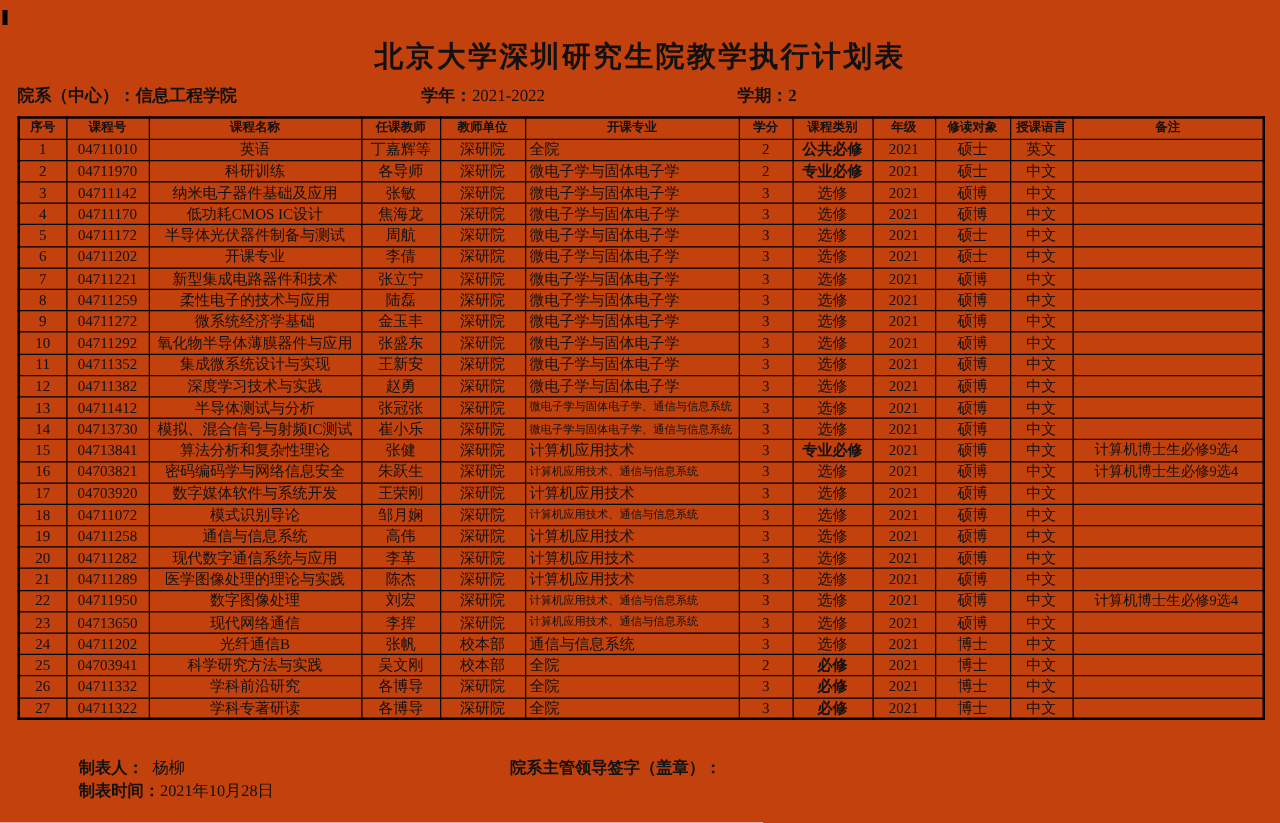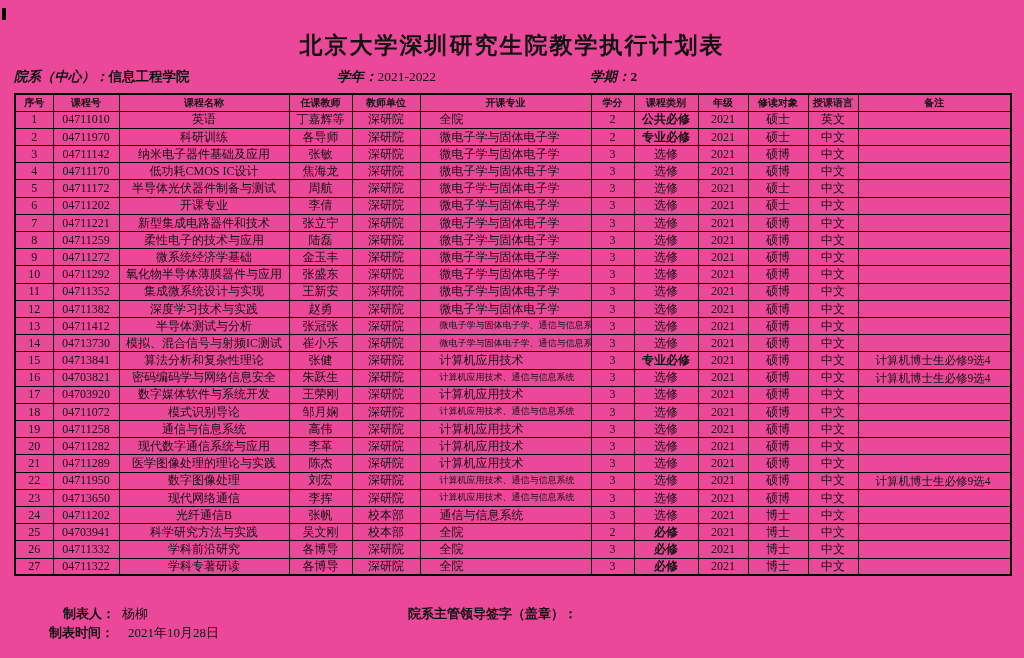--- a/index.html
+++ b/index.html
@@ -1,56 +1,56 @@
 <!DOCTYPE html>
 <html><head>
 <meta charset="utf-8">
 <style>
   * { margin:0; padding:0; box-sizing:border-box; }
   html,body { background:#fff; }
   .page {
-    position:relative; width:1024px; height:658px; background:#ec4899;
+    position:relative; width:1024px; height:658px; background:#c2410c;
     font-family:"Liberation Serif","DejaVu Serif",serif; color:#111;
     overflow:hidden;
   }
   .scan-mark { position:absolute; left:2px; top:8px; width:4px; height:12px; background:#000; }
   .doc-title {
     position:absolute; top:30px; left:0; width:1024px; text-align:center;
     font-size:23px; font-weight:bold; letter-spacing:2px;
   }
   .meta-line { position:absolute; top:68px; left:0; width:1024px; height:22px; font-size:13.5px; }
   .meta-dept { position:absolute; left:14px; font-weight:bold; }
   .meta-year { position:absolute; left:337px;text-align:right; }
   .meta-term { position:absolute; left:590px; }
-  .meta-label { font-weight:bold;font-style:italic; }
+  .meta-label { font-weight:bold; }
   .meta-year .val { font-weight:normal; }
   .meta-term .val { font-weight:bold; }
   .meta-dept .val { font-weight:bold; }
   table.course-table {
     position:absolute; top:93px; left:14px; width:996px;
     border-collapse:collapse; table-layout:fixed;
     border:2px solid #000;
   }
   .course-table th, .course-table td {
     border:1px solid #000; height:17.2px; padding:0 1px;
     text-align:center; vertical-align:middle;
     font-size:12px; line-height:1.05;
     overflow:hidden; white-space:nowrap;
   }
   .course-table th { font-weight:bold; font-size:10px; }
-  .course-table td:nth-child(6) { text-align:left; padding-left:19px; }
+  .course-table td:nth-child(6) { text-align:left; padding-left:3px; }
   .course-table td:nth-child(12) { text-align:left; padding-left:17px; font-size:11.5px; }
   .course-table td.sm { font-size:9px; }
   .course-table td.b { font-weight:bold; }
   .footer-line1 { position:absolute; top:605px; left:0; width:956px; height:16px; font-size:13px; }
   .footer-line2 { position:absolute; top:624px; left:0; width:1024px; height:16px; font-size:13px; }
   .maker-label { position:absolute; left:63px; font-weight:bold; }
   .maker-value { position:absolute; left:122px; }
   .sign-label { position:absolute; left:408px; font-weight:bold; }
-  .time-label { position:absolute; left:49px; font-weight:bold; }
+  .time-label { position:absolute; left:63px; font-weight:bold; }
   .time-value { position:absolute; left:128px; }
 </style>
 </head>
 <body>
 
 <div class="page">
 
   <div class="scan-mark"></div>
 
   <div class="doc-title">北京大学深圳研究生院教学执行计划表</div>

